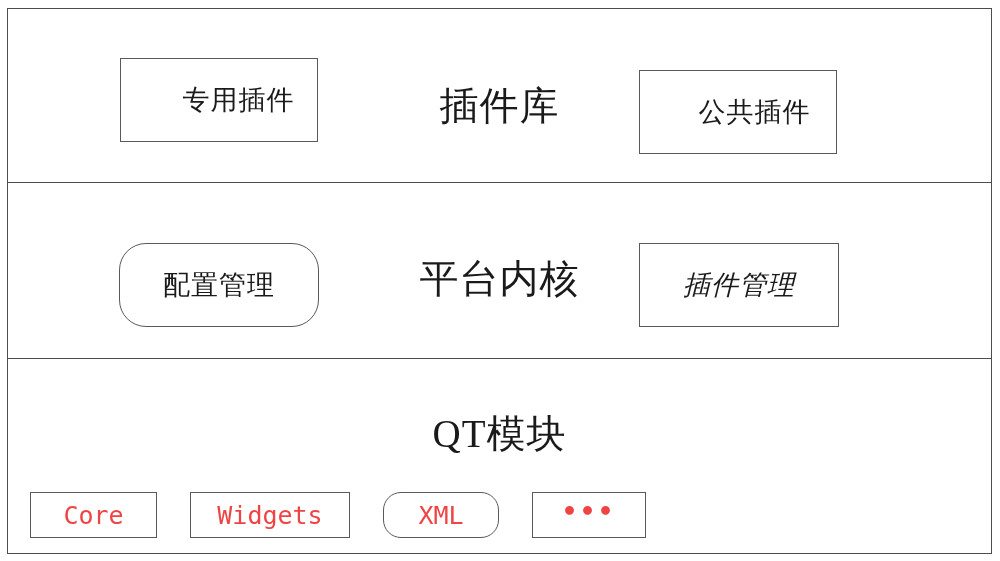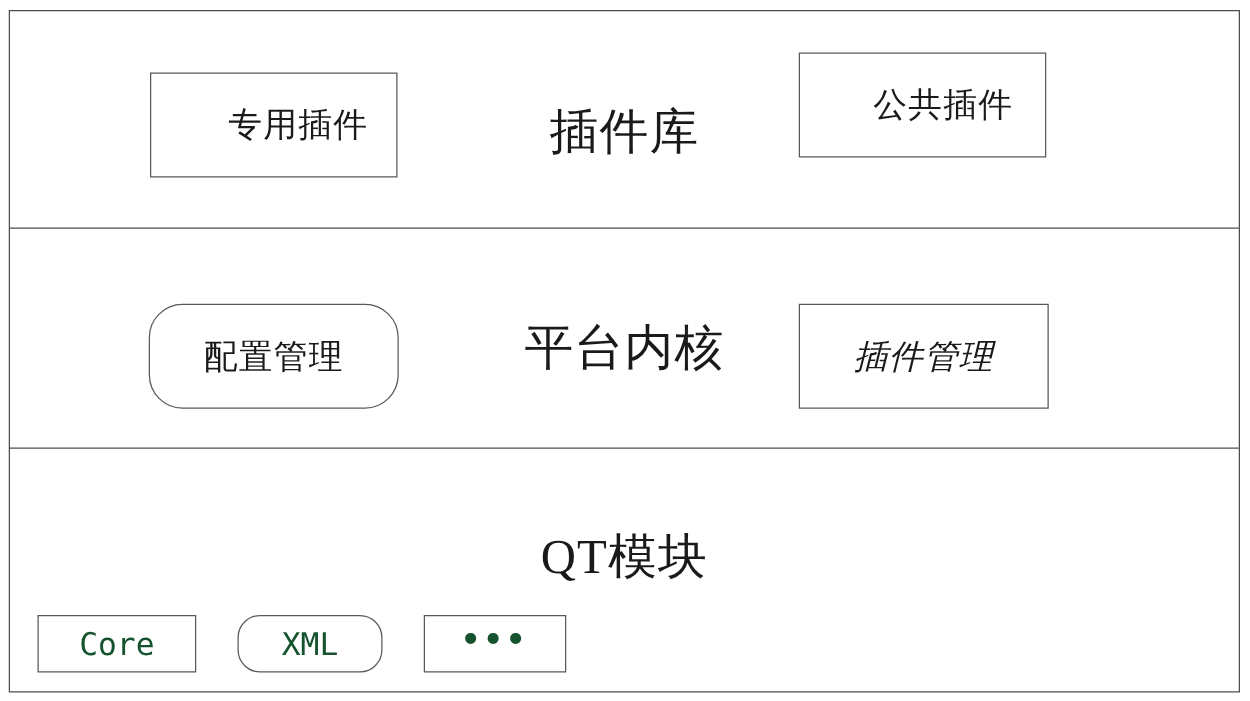--- a/index.html
+++ b/index.html
@@ -56,21 +56,21 @@
     text-align: center;
     font-family: "Liberation Serif", "DejaVu Serif", serif;
     font-size: 39px;
     line-height: 1;
     color: #1a1a1a;
     letter-spacing: 1px;
     white-space: nowrap;
   }
   #title-plugin-library { top: 77px; }
   #title-platform-kernel { top: 76px; }
-  #title-qt-module { top: 55px; margin-top: 12px; }
+  #title-qt-module { top: 55px; }
 
   
   .side-box {
     position: absolute;
     border: 1.4px solid #595959;
     box-sizing: border-box;
     background: #ffffff;
     display: flex;
     align-items: center;
     justify-content: center;
@@ -85,21 +85,21 @@
   }
   #box-dedicated-plugin {
     left: 112px;
     top: 49px;
     width: 198px;
     height: 84px;
     padding-left: 39px;
   }
   #box-common-plugin {
     left: 631px;
-    top: 33px;
+    top: 61px;
     width: 198px;
     height: 84px;
     padding-left: 33px;
   }
   #box-config-management {
     left: 111px;
     top: 60px;
     width: 200px;
     height: 84px;
     border-radius: 27px;
@@ -130,21 +130,21 @@
     display: flex;
     align-items: center;
     justify-content: center;
     margin-right: 33px;
   }
   .module-box:last-child { margin-right: 0; }
   .module-box .module-label {
     font-family: "DejaVu Sans Mono", "Liberation Mono", monospace;
     font-size: 25px;
     line-height: 1;
-    color: #14532d;
+    color: #ef4444;
     white-space: nowrap;
   }
   .module-box.ellipsis .module-label {
     font-size: 25px;
     letter-spacing: 3px;
     font-weight: bold;
     position: relative;
     top: -4px;
   }
   #module-core     { width: 127px; }
@@ -190,20 +190,23 @@
     <div class="layer-title" id="title-qt-module">QT模块</div>
 
     <div id="qt-module-strip">
 
       <div class="module-box" id="module-core">
         <span class="module-label">Core</span>
       </div>
 
 
 
+      <div class="module-box" id="module-widgets">
+        <span class="module-label">Widgets</span>
+      </div>
 
       <div class="module-box" id="module-xml">
         <span class="module-label">XML</span>
       </div>
 
       <div class="module-box ellipsis" id="module-more">
         <span class="module-label">•••</span>
       </div>
 
     </div>

